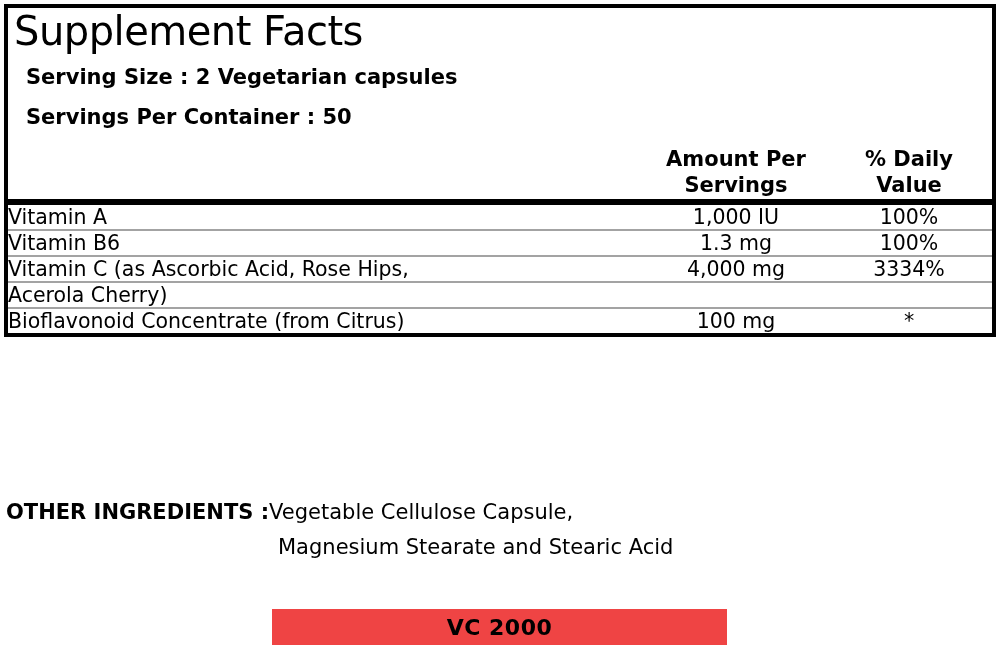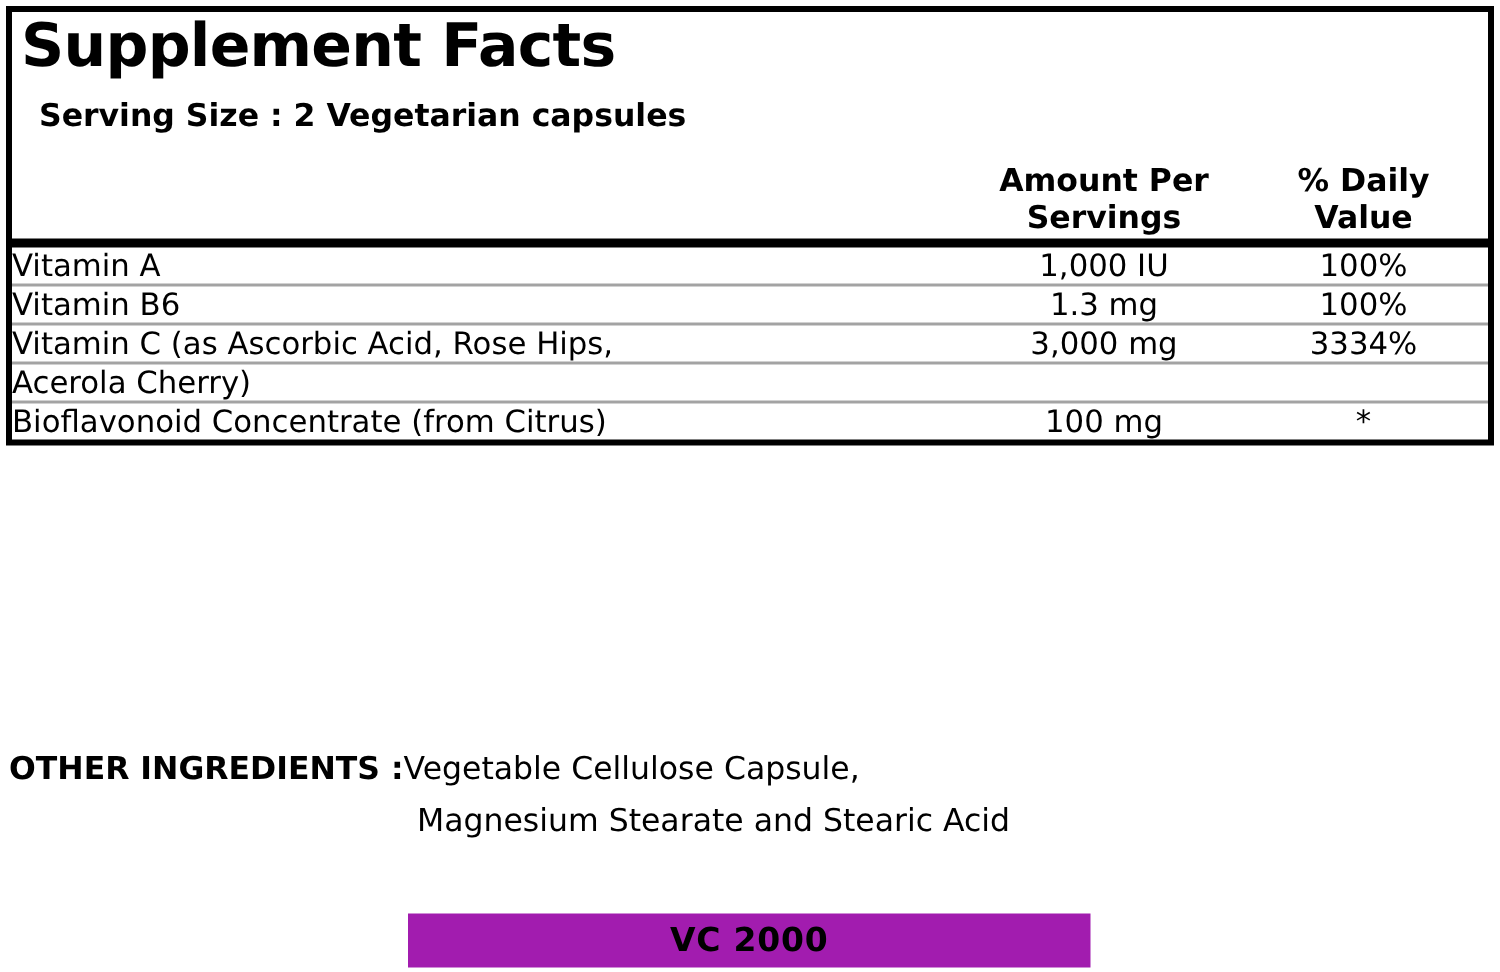--- a/index.html
+++ b/index.html
@@ -32,21 +32,21 @@
     box-sizing: border-box;
     background: #fff;
   }
 
   .panel-header {
     padding: 2px 6px 4px 6px;
   }
 
   .title {
     font-size: 40px;
-    font-weight: bold;
+    font-weight: normal;
     line-height: 1.05;
     letter-spacing: -0.5px;
     margin: 0 0 2px 0;
   }
 
   .serving-line {
     font-size: 21px;
     font-weight: bold;
     line-height: 1.32;
     margin: 12px;
@@ -123,21 +123,21 @@
     white-space: nowrap;
   }
 
   
   .code-band {
     position: absolute;
     left: 272px;
     top: 609px;
     width: 455px;
     height: 36px;
-    background: #a21caf;
+    background: #ef4444;
     display: flex;
     align-items: center;
     justify-content: center;
   }
   .code-text {
     font-size: 22px;
     font-weight: bold;
     letter-spacing: 0.5px;
     color: #000;
   }
@@ -145,20 +145,21 @@
 </head>
 <body>
 
 <div class="page">
 
   <div class="panel">
 
     <div class="panel-header">
       <div class="title">Supplement Facts</div>
       <div class="serving-line">Serving Size : 2 Vegetarian capsules</div>
+      <div class="serving-line">Servings Per Container : 50</div>
     </div>
 
     <table class="facts">
       <colgroup>
         <col class="col-name">
         <col class="col-amount">
         <col class="col-dv">
       </colgroup>
       <tbody>
         <tr class="thickline-top">
@@ -180,21 +181,21 @@
         </tr>
 
         <tr class="thinline-top">
           <td class="row-name">Vitamin B6</td>
           <td class="row-amount">1.3 mg</td>
           <td class="row-dv">100%</td>
         </tr>
 
         <tr class="thinline-top">
           <td class="row-name">Vitamin C (as Ascorbic Acid, Rose Hips,</td>
-          <td class="row-amount">3,000 mg</td>
+          <td class="row-amount">4,000 mg</td>
           <td class="row-dv">3334%</td>
         </tr>
 
         <tr class="thinline-top">
           <td class="row-name indent">Acerola Cherry)</td>
           <td class="row-amount"></td>
           <td class="row-dv"></td>
         </tr>
 
         <tr class="thinline-top">

